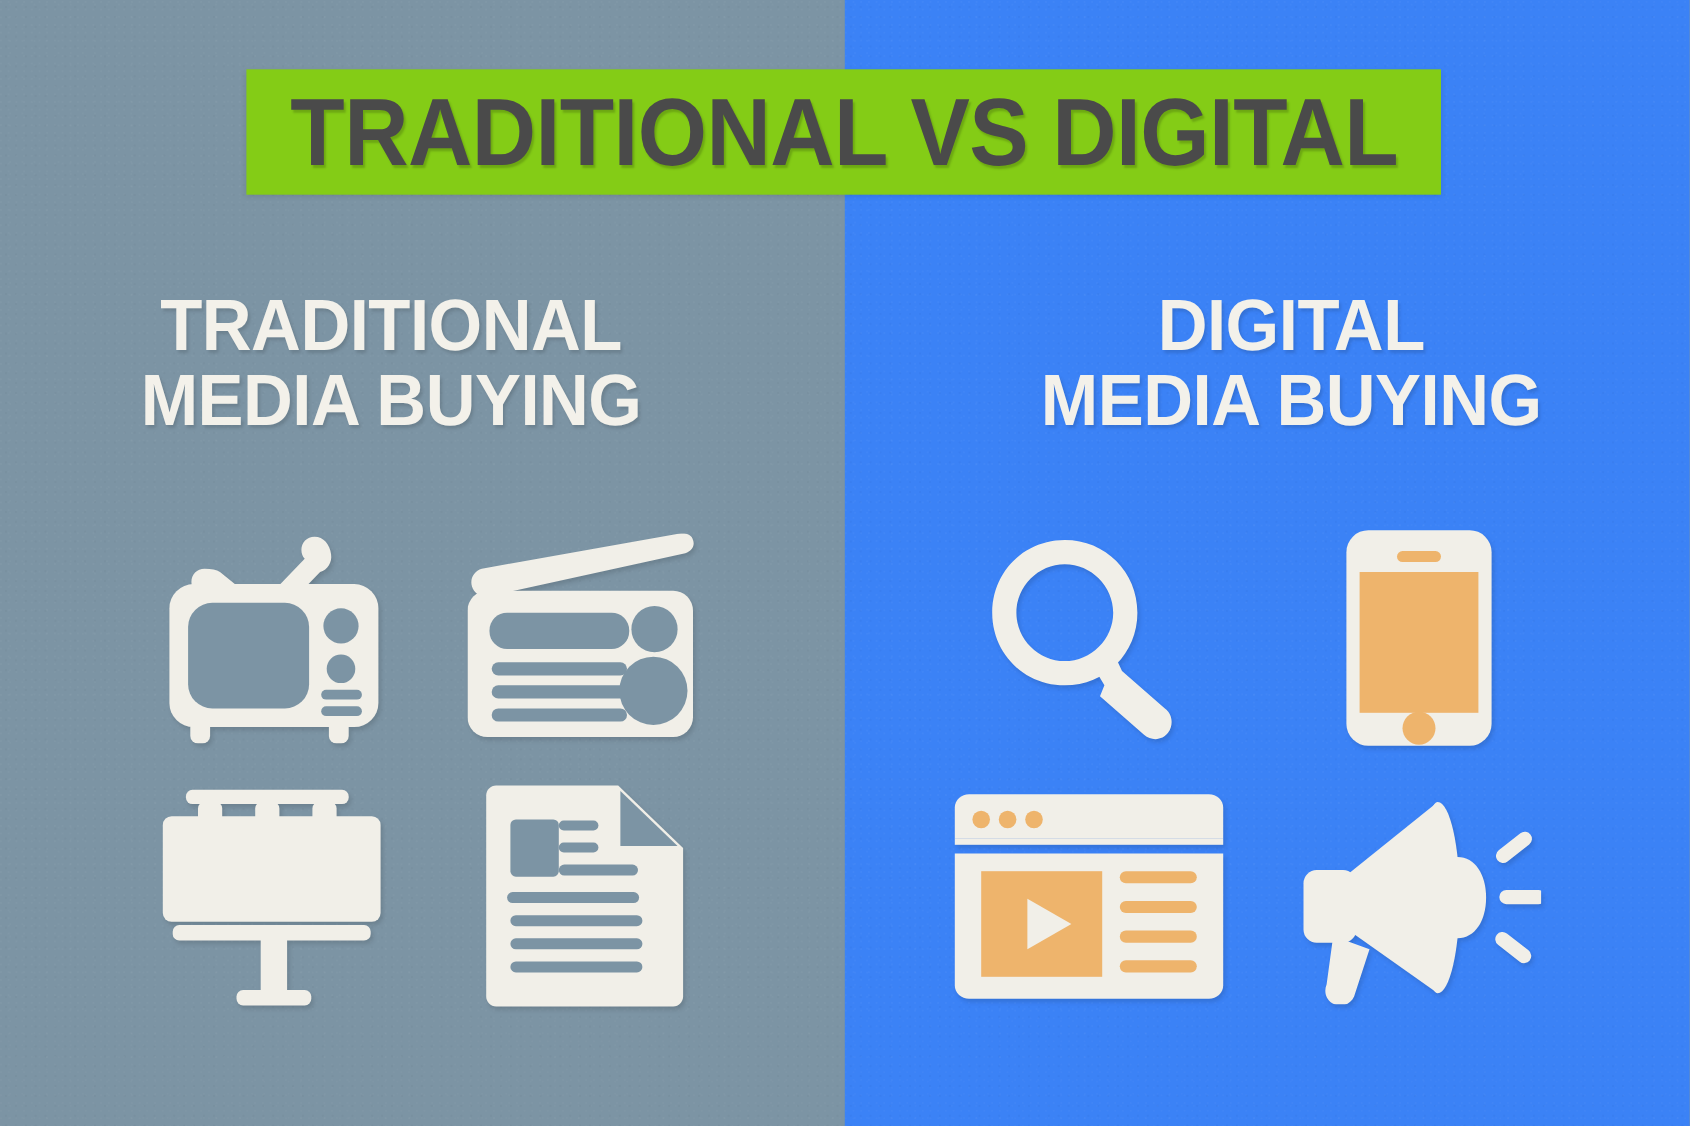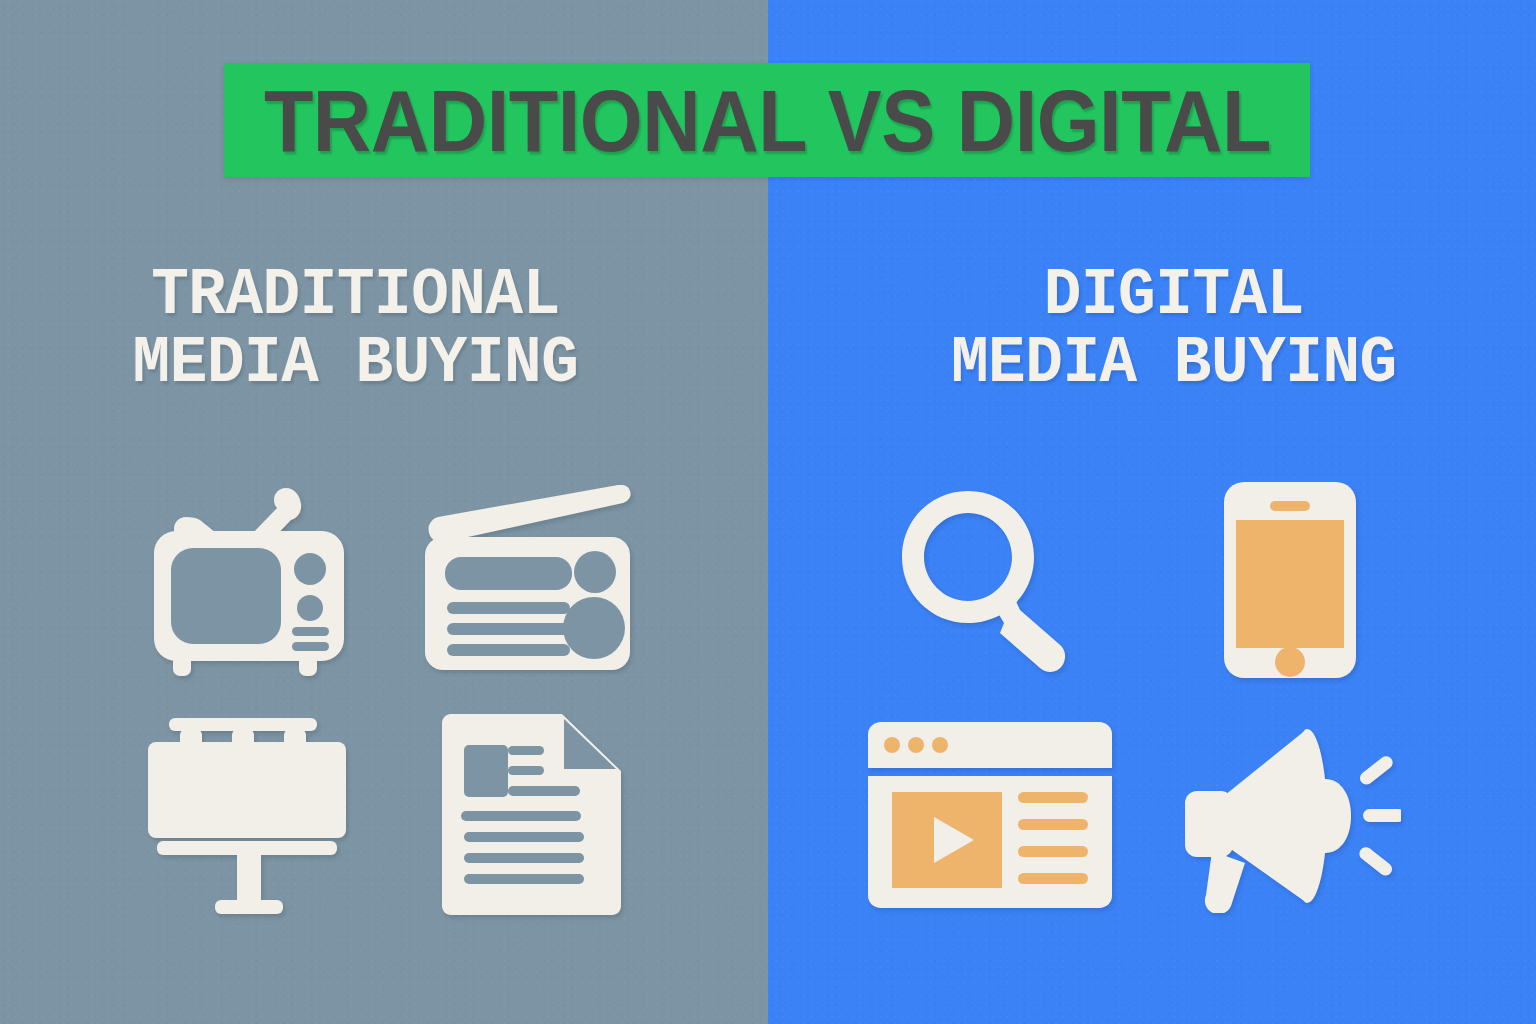--- a/index.html
+++ b/index.html
@@ -4,40 +4,40 @@
 <style>
   * { margin:0; padding:0; box-sizing:border-box; }
   html, body { width:1536px; height:1024px; overflow:hidden; }
   body {
     font-family:"Liberation Sans", sans-serif;
     background:#7c94a4;
     position:relative;
   }
   .stage { position:absolute; inset:0; display:flex; }
 
-  .panel { position:relative; width:50%; height:100%;font-family:Liberation Mono, monospace; }
+  .panel { position:relative; width:50%; height:100%; }
   .panel-left  { background:#7c94a4; }
   .panel-right { background:#3b82f6; }
 
   
   .grain {
     position:absolute; inset:0; pointer-events:none;
     background-image:
       radial-gradient(circle at 17% 23%, rgba(255,255,255,.035) 0 1px, transparent 1px),
       radial-gradient(circle at 61% 71%, rgba(0,0,0,.03) 0 1px, transparent 1px),
       radial-gradient(circle at 83% 37%, rgba(255,255,255,.03) 0 1px, transparent 1px);
     background-size:7px 7px, 9px 9px, 11px 11px;
     opacity:.85;
   }
 
   
   .title-banner {
     position:absolute;
     left:224px; top:63px; width:1086px; height:114px;
-    background:#22c55e;
+    background:#84cc16;
     display:flex; align-items:center; justify-content:center;
     z-index:10;
     box-shadow:0 2px 5px rgba(0,0,0,.10);
   }
   .title-text {
     font-size:87px;
     font-weight:bold;
     color:#4a4a4a;
     letter-spacing:-0.5px;
     line-height:1;

